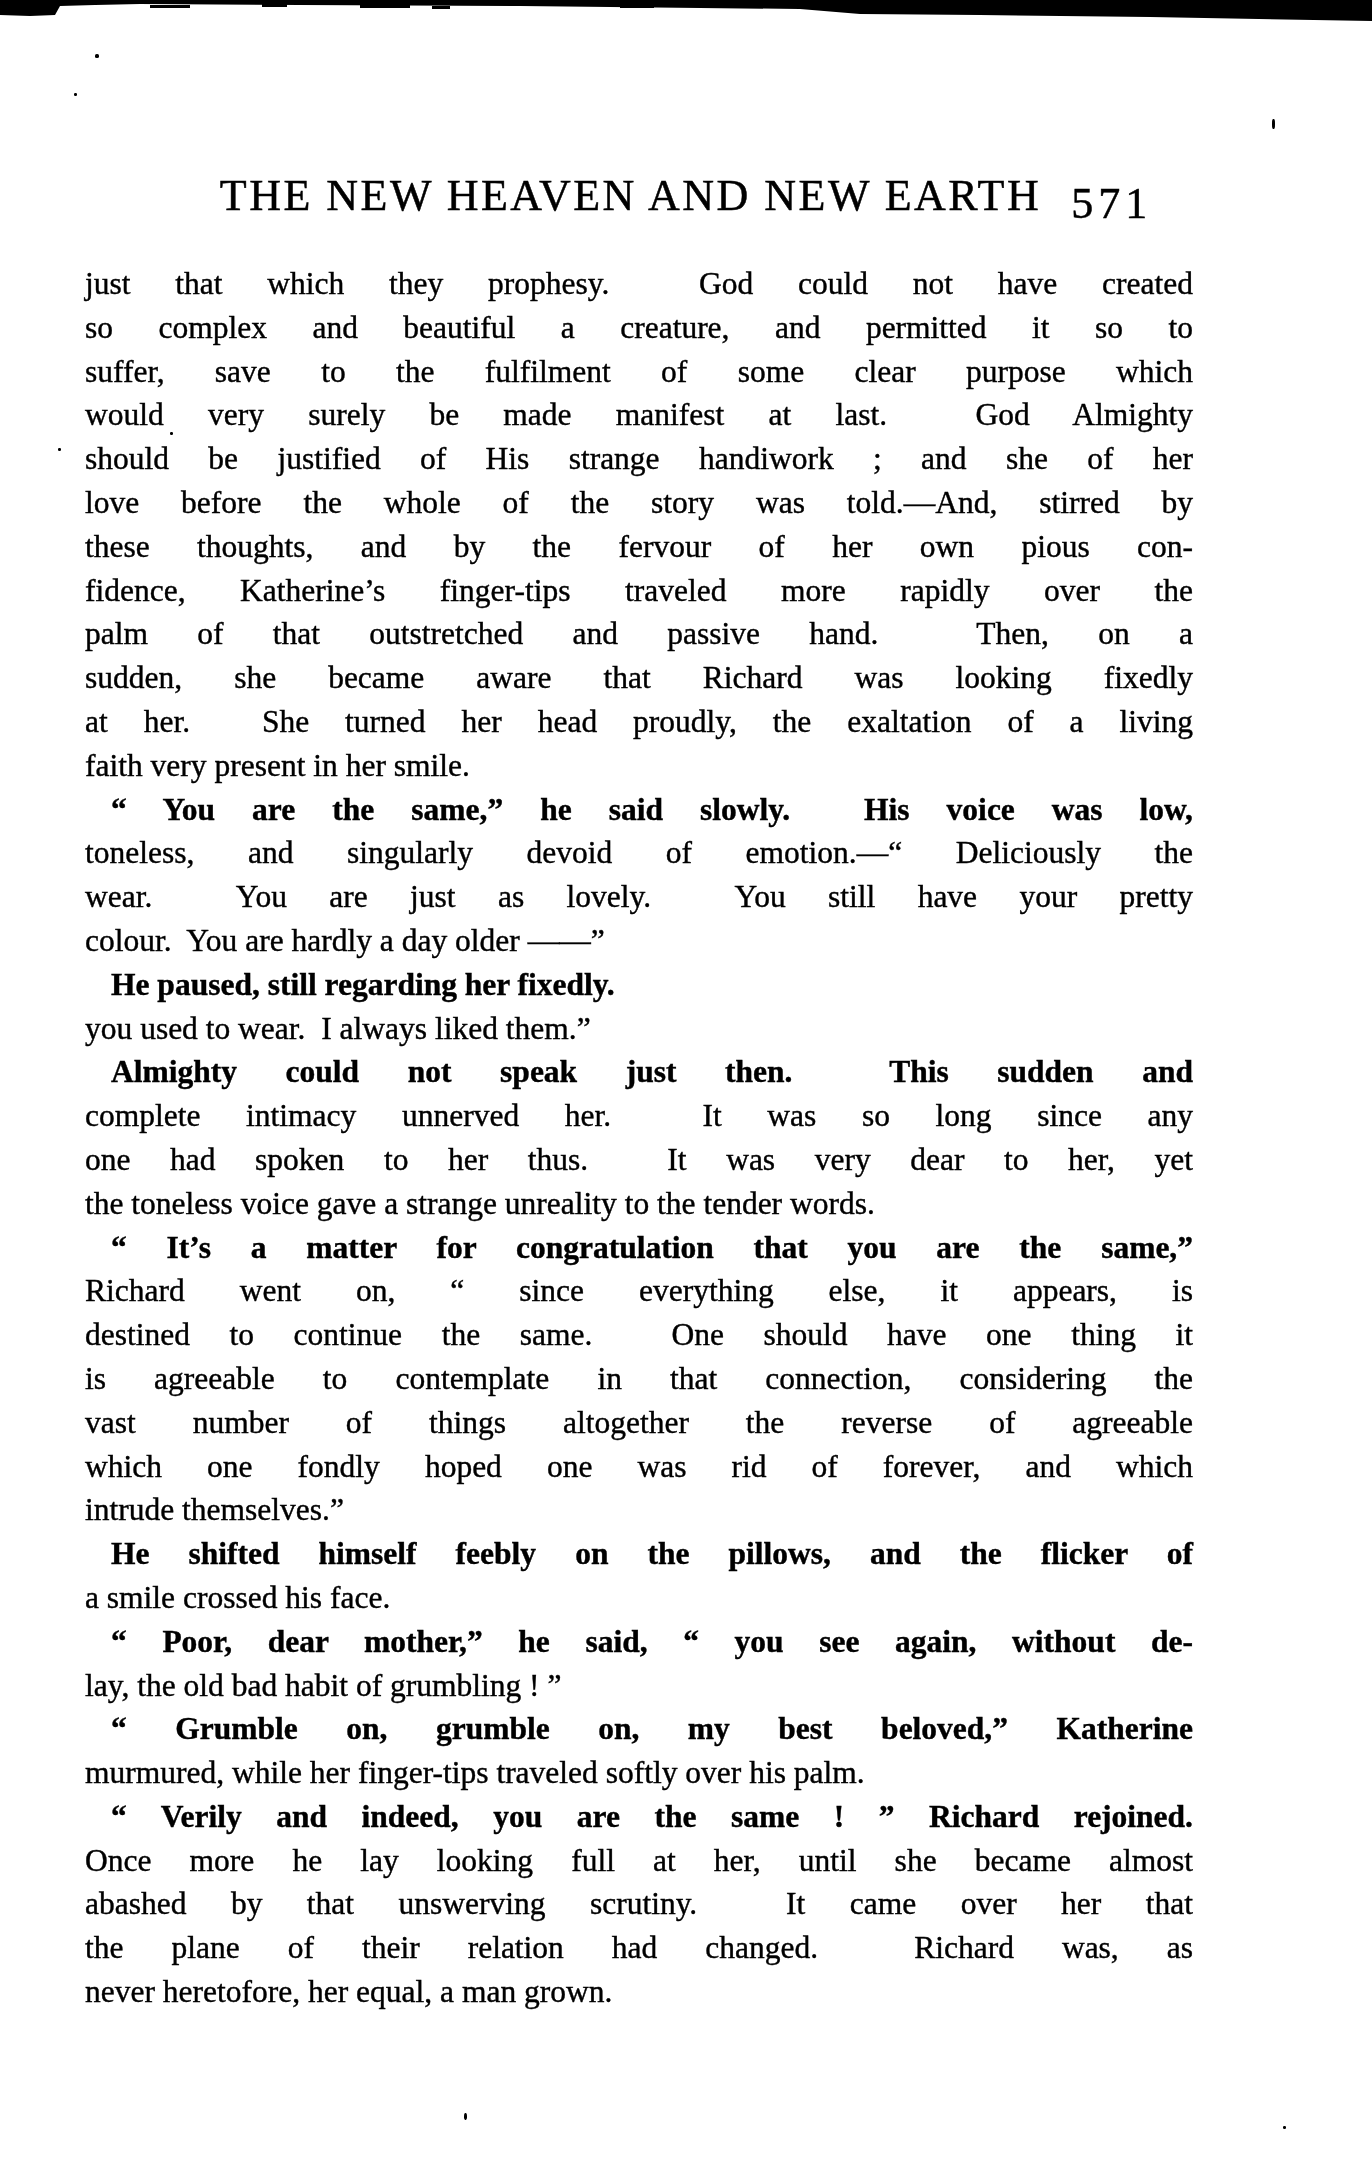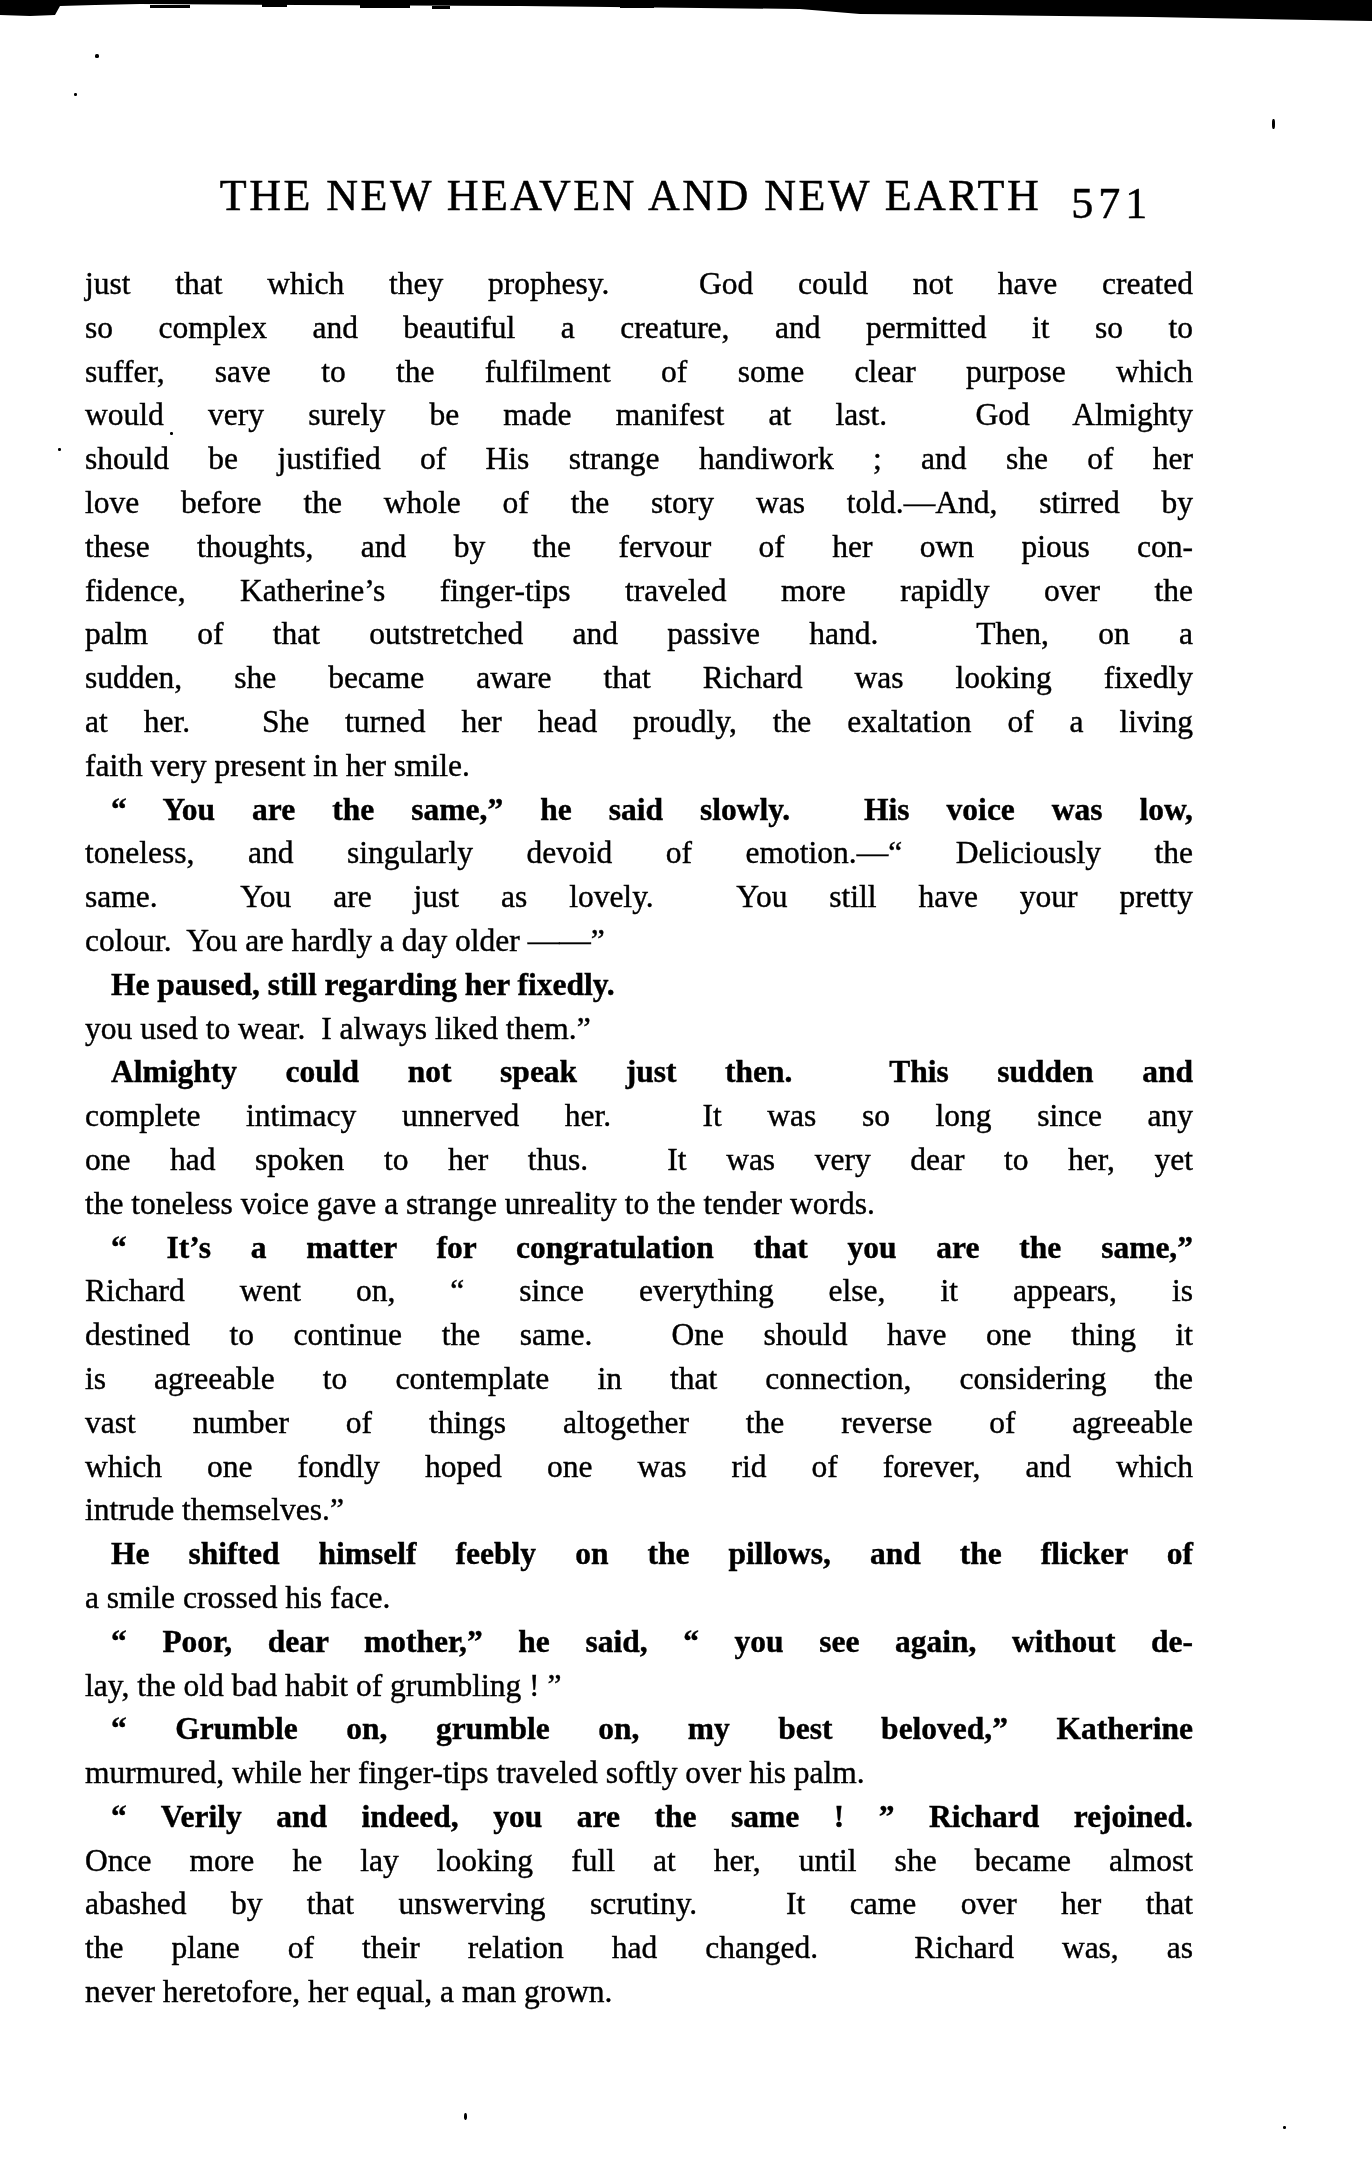--- a/index.html
+++ b/index.html
@@ -81,21 +81,21 @@
     <div class="ln">should be justified of His strange handiwork ; and she of her</div>
     <div class="ln">love before the whole of the story was told.—And, stirred by</div>
     <div class="ln">these thoughts, and by the fervour of her own pious con-</div>
     <div class="ln">fidence, Katherine’s finger-tips traveled more rapidly over the</div>
     <div class="ln">palm of that outstretched and passive hand.  Then, on a</div>
     <div class="ln">sudden, she became aware that Richard was looking fixedly</div>
     <div class="ln">at her.  She turned her head proudly, the exaltation of a living</div>
     <div class="ln last">faith very present in her smile.</div>
     <div class="ln ind">“ You are the same,” he said slowly.  His voice was low,</div>
     <div class="ln">toneless, and singularly devoid of emotion.—“ Deliciously the</div>
-    <div class="ln">same.  You are just as lovely.  You still have your pretty</div>
+    <div class="ln">wear.  You are just as lovely.  You still have your pretty</div>
     <div class="ln last">colour.  You are hardly a day older ——”</div>
     <div class="ln ind last">He paused, still regarding her fixedly.</div>
     <div class="ln last">you used to wear.  I always liked them.”</div>
     <div class="ln ind">Almighty could not speak just then.  This sudden and</div>
     <div class="ln">complete intimacy unnerved her.  It was so long since any</div>
     <div class="ln">one had spoken to her thus.  It was very dear to her, yet</div>
     <div class="ln last">the toneless voice gave a strange unreality to the tender words.</div>
     <div class="ln ind">“ It’s a matter for congratulation that you are the same,”</div>
     <div class="ln">Richard went on, “ since everything else, it appears, is</div>
     <div class="ln">destined to continue the same.  One should have one thing it</div>

